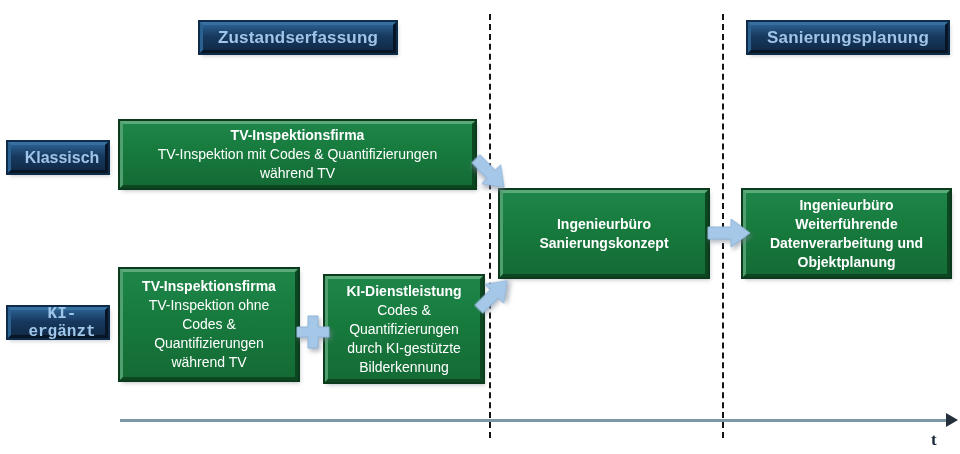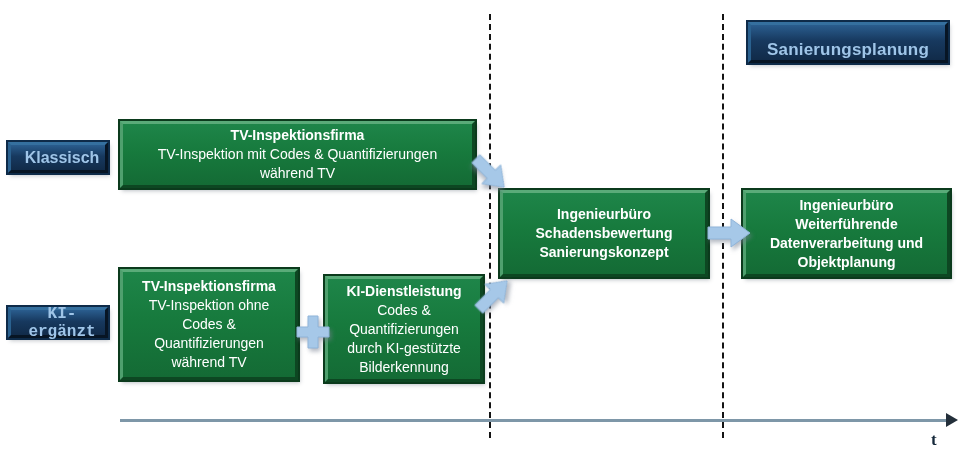--- a/index.html
+++ b/index.html
@@ -48,40 +48,42 @@
   }
 </style>
 </head>
 <body>
 
 <div class="canvas">
 
   <div class="dash" style="left:489px;top:14px;height:424px;"></div>
   <div class="dash" style="left:722px;top:14px;height:424px;"></div>
 
-  <div class="navy phase" style="left:748px;top:22px;width:200px;height:41px;align-items:flex-end;">
+  <div class="navy phase" style="left:200px;top:22px;width:196px;height:31px;">
+    <span>Zustandserfassung</span>
+  </div>
+  <div class="navy phase" style="left:748px;top:22px;width:200px;height:31px;">
     <span>Sanierungsplanung</span>
   </div>
 
   <div class="navy rowlab" style="left:8px;top:142px;width:100px;height:31px;">
     <span>Klassisch</span>
   </div>
   <div class="navy rowlab" style="left:8px;top:307px;width:100px;height:31px;font-family:Liberation Mono, monospace;">
     <span>KI-ergänzt</span>
   </div>
 
   <div class="gbox" style="left:120px;top:121px;width:355px;height:67px;">
     <div class="ttl">TV-Inspektionsfirma</div>
     <div>TV-Inspektion  mit Codes &amp; Quantifizierungen</div>
     <div>während TV</div>
   </div>
 
   <div class="gbox" style="left:500px;top:190px;width:208px;height:87px;font-weight:bold;">
     <div>Ingenieurbüro</div>
-    <div>Schadensbewertung</div>
     <div>Sanierungskonzept</div>
   </div>
 
   <div class="gbox" style="left:743px;top:190px;width:207px;height:87px;font-weight:bold;">
     <div>Ingenieurbüro</div>
     <div>Weiterführende</div>
     <div>Datenverarbeitung und</div>
     <div>Objektplanung</div>
   </div>
 

